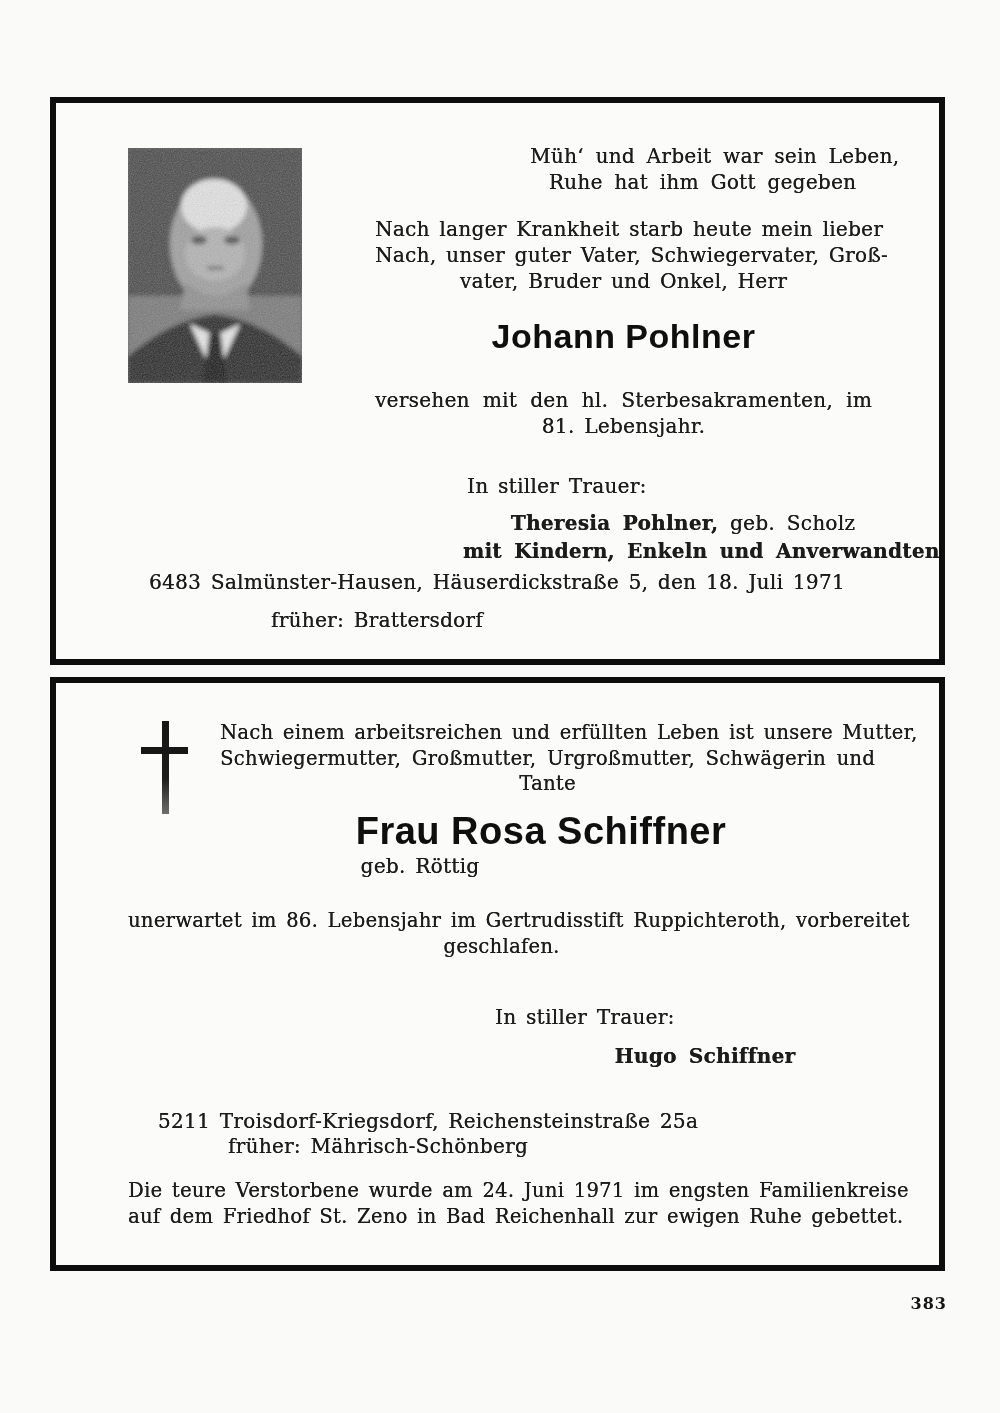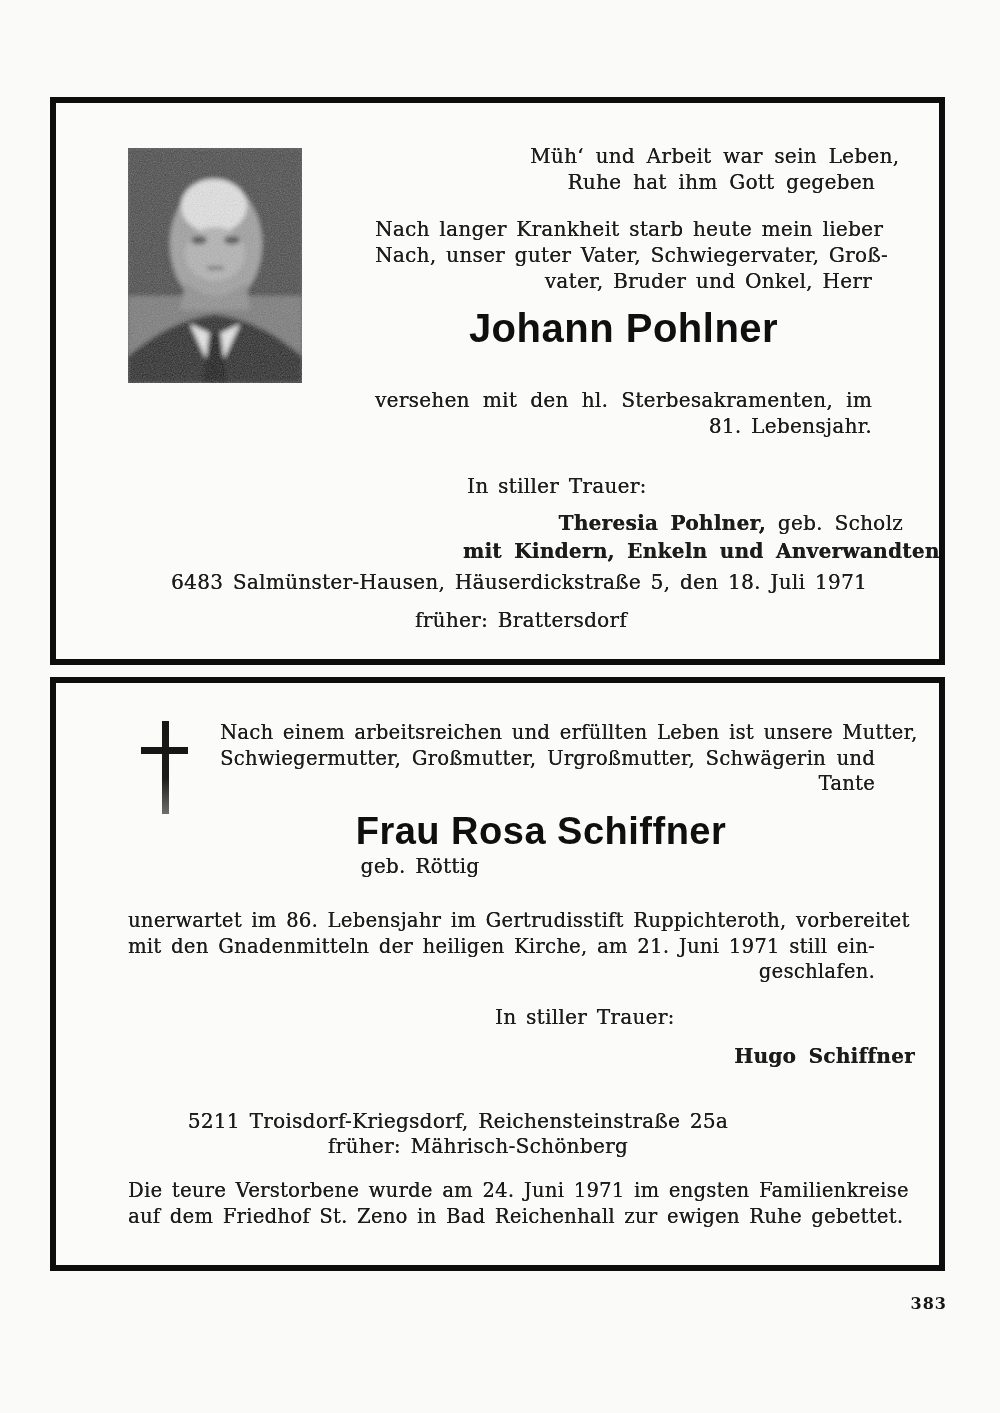--- a/index.html
+++ b/index.html
@@ -29,35 +29,35 @@
   .abs{position:absolute;}
   .serif{
     font-family:"DejaVu Serif", serif;
     font-size:20px;line-height:26px;
     color:#1c1c1c;
     letter-spacing:0.3px;word-spacing:3px;
     text-shadow:0.2px 0 0 currentColor;
   }
   .serif2{font-size:19.5px;line-height:25.5px;}
   .jl{text-align:justify;text-align-last:justify;white-space:nowrap;}
-  .ll{text-align:right;white-space:nowrap;}
+  .ll{text-align:center;white-space:nowrap;}
   .bold{font-weight:bold;}
   .headname{
     font-family:"Liberation Sans", sans-serif;
     font-weight:bold;color:#0f0f0f;
     letter-spacing:0.5px;
     text-align:center;white-space:nowrap;
   }
 
   
   #photo{left:128px;top:148px;width:174px;height:235px;}
   #photo svg{display:block;width:174px;height:235px;}
   #n1-verse{left:530px;top:144px;width:345px;line-height:25.5px;word-spacing:5px;}
   #n1-intro{left:375px;top:216px;width:497px;}
-  #n1-name{left:375px;top:308px;width:497px;font-size:40px;line-height:40px;}
+  #n1-name{left:375px;top:316px;width:497px;font-size:34px;line-height:40px;}
   #n1-sacr{left:375px;top:388px;width:497px;line-height:25.5px;}
   #n1-trauer{left:467px;top:473px;width:400px;}
   #n1-mourners{left:463px;top:509px;width:440px;line-height:28px;word-spacing:5px;}
   #n1-addr{left:127px;top:569px;width:740px;}
   #n1-former{left:127px;top:607px;width:500px;}
 
   
   #cross{left:141px;top:721px;width:47px;height:93px;}
   .cross-v{
     position:absolute;left:21px;top:0;width:7px;height:93px;
@@ -162,21 +162,20 @@
     <div class="jl">Nach einem arbeitsreichen und erfüllten Leben ist unsere Mutter,</div>
     <div class="jl">Schwiegermutter, Großmutter, Urgroßmutter, Schwägerin und</div>
     <div class="ll">Tante</div>
   </div>
 
   <div class="abs headname" id="n2-name">Frau Rosa Schiffner</div>
   <div class="abs serif" id="n2-maiden">geb. Röttig</div>
 
   <div class="abs serif serif2" id="n2-death">
     <div class="jl">unerwartet im 86. Lebensjahr im Gertrudisstift Ruppichteroth, vorbereitet</div>
-    <div class="jl">mit den Gnadenmitteln der heiligen Kirche, am 21. Juni 1971 still ein-</div>
     <div class="ll">geschlafen.</div>
   </div>
 
   <div class="abs serif" id="n2-trauer">
     <span>In stiller Trauer:</span>
   </div>
 
   <div class="abs serif" id="n2-mourners">
     <div class="ll bold">Hugo Schiffner</div>
   </div>

